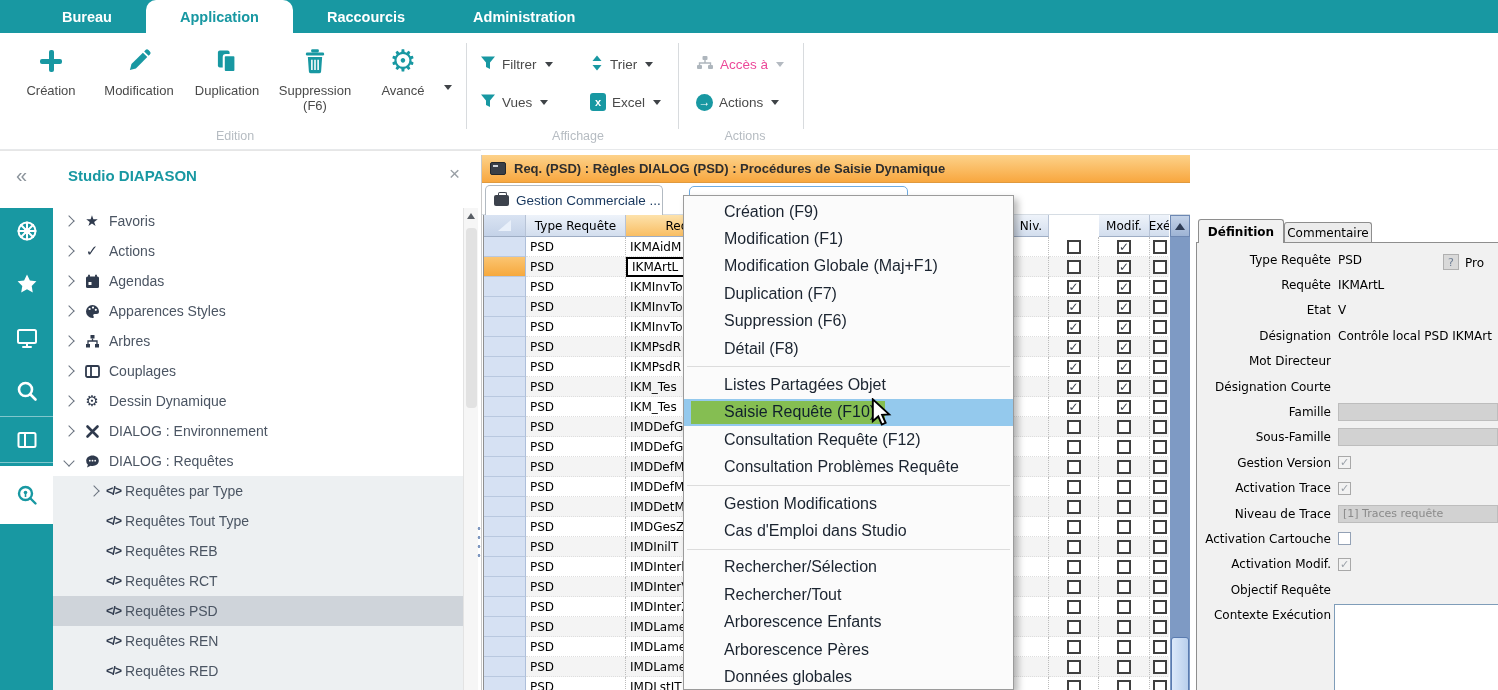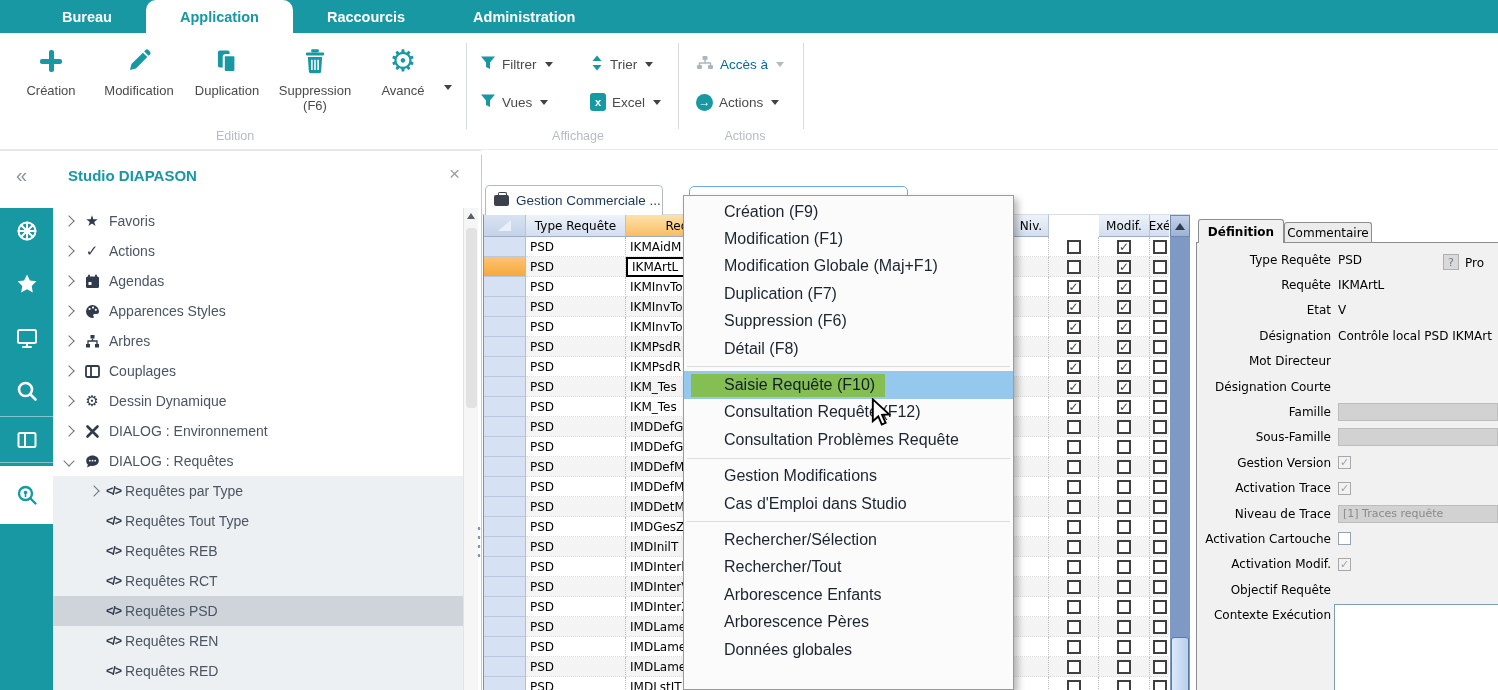--- a/index.html
+++ b/index.html
@@ -19,21 +19,21 @@
   #big-buttons { position:absolute; left:10px; top:8px; display:flex; gap:6px; }
   .bigbtn { min-width:82px; display:flex; flex-direction:column; align-items:center; padding:2px 4px; position:relative; }
   .bigbtn .bicon { height:36px; display:flex; align-items:center; justify-content:center; }
   .bigbtn .blabel { font-size:13px; color:#4a4a4a; text-align:center; white-space:pre-line; line-height:15px; margin-top:4px; }
   .bigbtn .caret { position:absolute; right:-8px; top:44px; }
   .caret { width:0; height:0; border-left:4px solid transparent; border-right:4px solid transparent; border-top:5px solid #3f4347; display:inline-block; }
   .caret.grey { border-top-color:#b4bac1; }
   #aff-grid { position:absolute; left:480px; top:12px; display:grid; grid-template-columns:110px 105px; grid-auto-rows:38px; }
   #act-grid { position:absolute; left:696px; top:12px; display:grid; grid-template-columns:110px; grid-auto-rows:38px; }
   .smallbtn { display:flex; align-items:center; gap:6px; font-size:13.5px; color:#4a4a4a; }
-  .smallbtn.disabled { color:#0369a1; }
+  .smallbtn.disabled { color:#ec4899; }
   .smallbtn .caret { margin-left:2px; }
 
   
   .plus-shape { position:relative; width:24px; height:24px; }
   .plus-shape i { position:absolute; background:#1898A2; border-radius:2px; }
   .plus-shape i.h { left:1px; top:10px; width:22px; height:5px; }
   .plus-shape i.v { left:10px; top:1px; width:5px; height:22px; }
   .excel-box { width:16px; height:18px; background:#1898A2; border-radius:3px; color:#fff; font-size:11px; font-weight:bold;
                display:flex; align-items:center; justify-content:center; }
   .circle-arrow { width:17px; height:17px; border-radius:50%; background:#1898A2; color:#fff; font-size:12px; font-weight:bold;
@@ -439,20 +439,24 @@
       <span class="slabel">Requêtes RED</span>
     </div>
   </div>
 <div id="side-scroll">
   <i class="up"></i>
   <i class="thumb"></i>
 </div>
 <div id="grip"></div>
 
 <div id="mainwin">
+  <div id="wtitle">
+    <span class="wicon"></span>
+    <span class="wtext">Req. (PSD) : Règles DIALOG (PSD) : Procédures de Saisie Dynamique</span>
+  </div>
   <div id="tabstrip">
     <div id="doctab1">
       <span class="case"></span>
       <span class="dlabel">Gestion Commerciale ...</span>
     </div>
     <div id="doctab2">
       <span class="case2"></span>
       <span class="dlabel2">Req. (PSD) : Règles Dia</span>
     </div>
   </div>
@@ -922,20 +926,21 @@
 <div id="ctxmenu">
     <div class="mitem">Création (F9)</div>
     <div class="mitem">Modification (F1)</div>
     <div class="mitem">Modification Globale (Maj+F1)</div>
     <div class="mitem">Duplication (F7)</div>
     <div class="mitem">Suppression (F6)</div>
     <div class="mitem">Détail (F8)</div>
     <div class="msep">
       <i></i>
     </div>
+    <div class="mitem">Listes Partagées Objet</div>
     <div class="mitem hl">
       <span class="green">Saisie Requête (F10)</span>
     </div>
     <div class="mitem">Consultation Requête (F12)</div>
     <div class="mitem">Consultation Problèmes Requête</div>
     <div class="msep">
       <i></i>
     </div>
     <div class="mitem">Gestion Modifications</div>
     <div class="mitem">Cas d'Emploi dans Studio</div>

